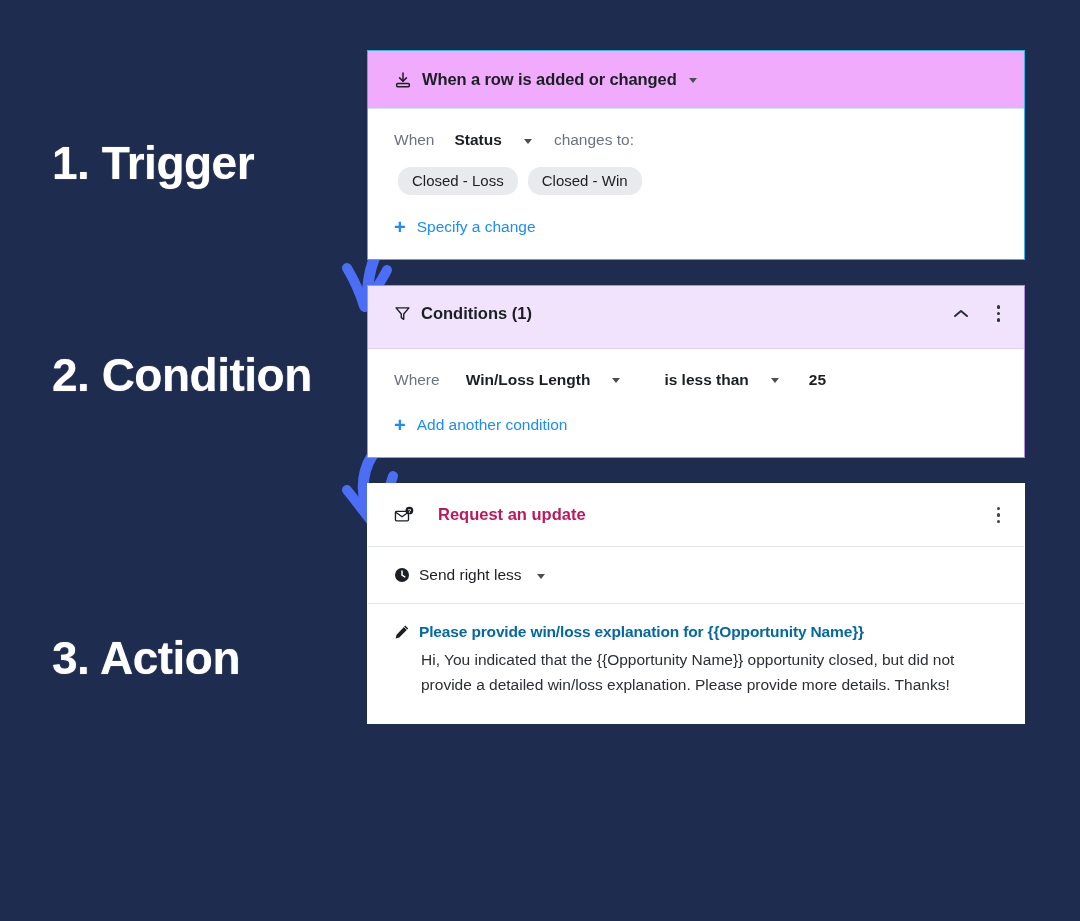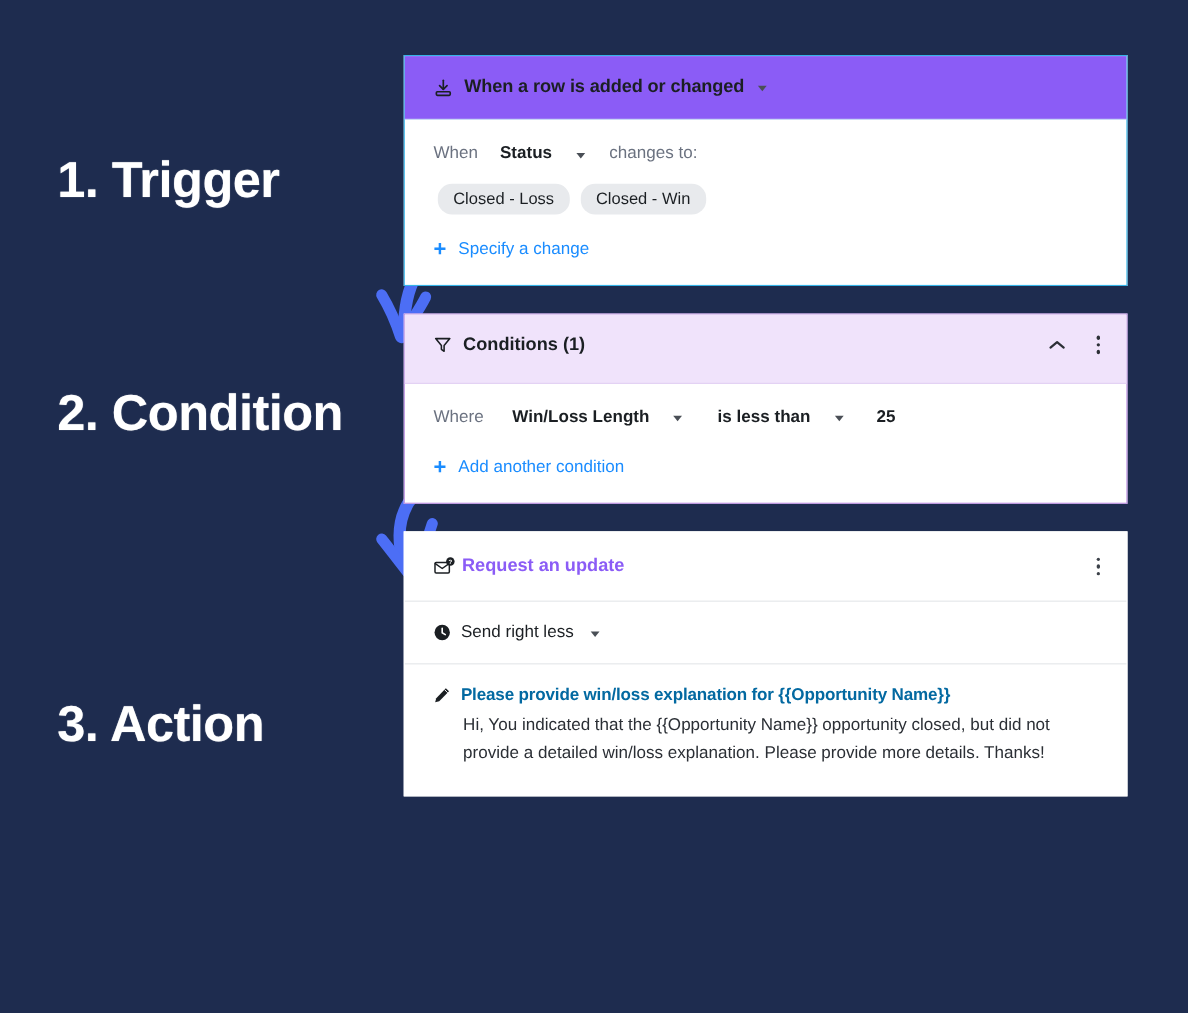--- a/index.html
+++ b/index.html
@@ -44,21 +44,21 @@
     background: #ffffff;
     width: 658px;
   }
 
   
   .card-trigger {
     border: 1px solid #35b4e8;
     margin-bottom: 0;
   }
   .trigger-head {
-    background: #8b5cf6;
+    background: #f0abfc;
     padding: 19px 0 19px 26px;
     display: flex;
     align-items: center;
     gap: 10px;
     border-bottom: 1px solid #cfe5f5;
   }
   .trigger-title {
     font-size: 16.5px;
     font-weight: bold;
     color: #1b1f23;
@@ -143,22 +143,22 @@
   }
   .action-head {
     padding: 21px 22px 21px 26px;
     display: flex;
     align-items: center;
     border-bottom: 1px solid #e3e5e8;
   }
   .action-title {
     font-size: 16.5px;
     font-weight: bold;
-    color: #8b5cf6;
-    margin-left: 6px;
+    color: #be185d;
+    margin-left: 24px;
   }
   .action-sec {
     padding: 19px 26px 19px 26px;
     border-bottom: 1px solid #e3e5e8;
   }
   .action-sec:last-child { border-bottom: none; padding-bottom: 26px; }
   .sec-row {
     display: flex;
     align-items: center;
     gap: 9px;
@@ -276,21 +276,21 @@
             <i></i>
         </span>
       </span>
     </div>
 
     <div class="cond-body">
       <div class="row-line">
         <span class="muted">Where</span>
         <span class="field-value" style="margin-left:6px">Win/Loss Length</span>
         <span class="caret"></span>
-        <span class="field-value" style="margin-left:10px">is less than</span>
+        <span class="field-value" style="margin-left:22px">is less than</span>
         <span class="caret"></span>
         <span class="field-value" style="margin-left:8px">25</span>
       </div>
 
       <div class="link-row">
         <span class="plus">+</span>
         <span class="link">Add another condition</span>
       </div>
     </div>
   </div>

